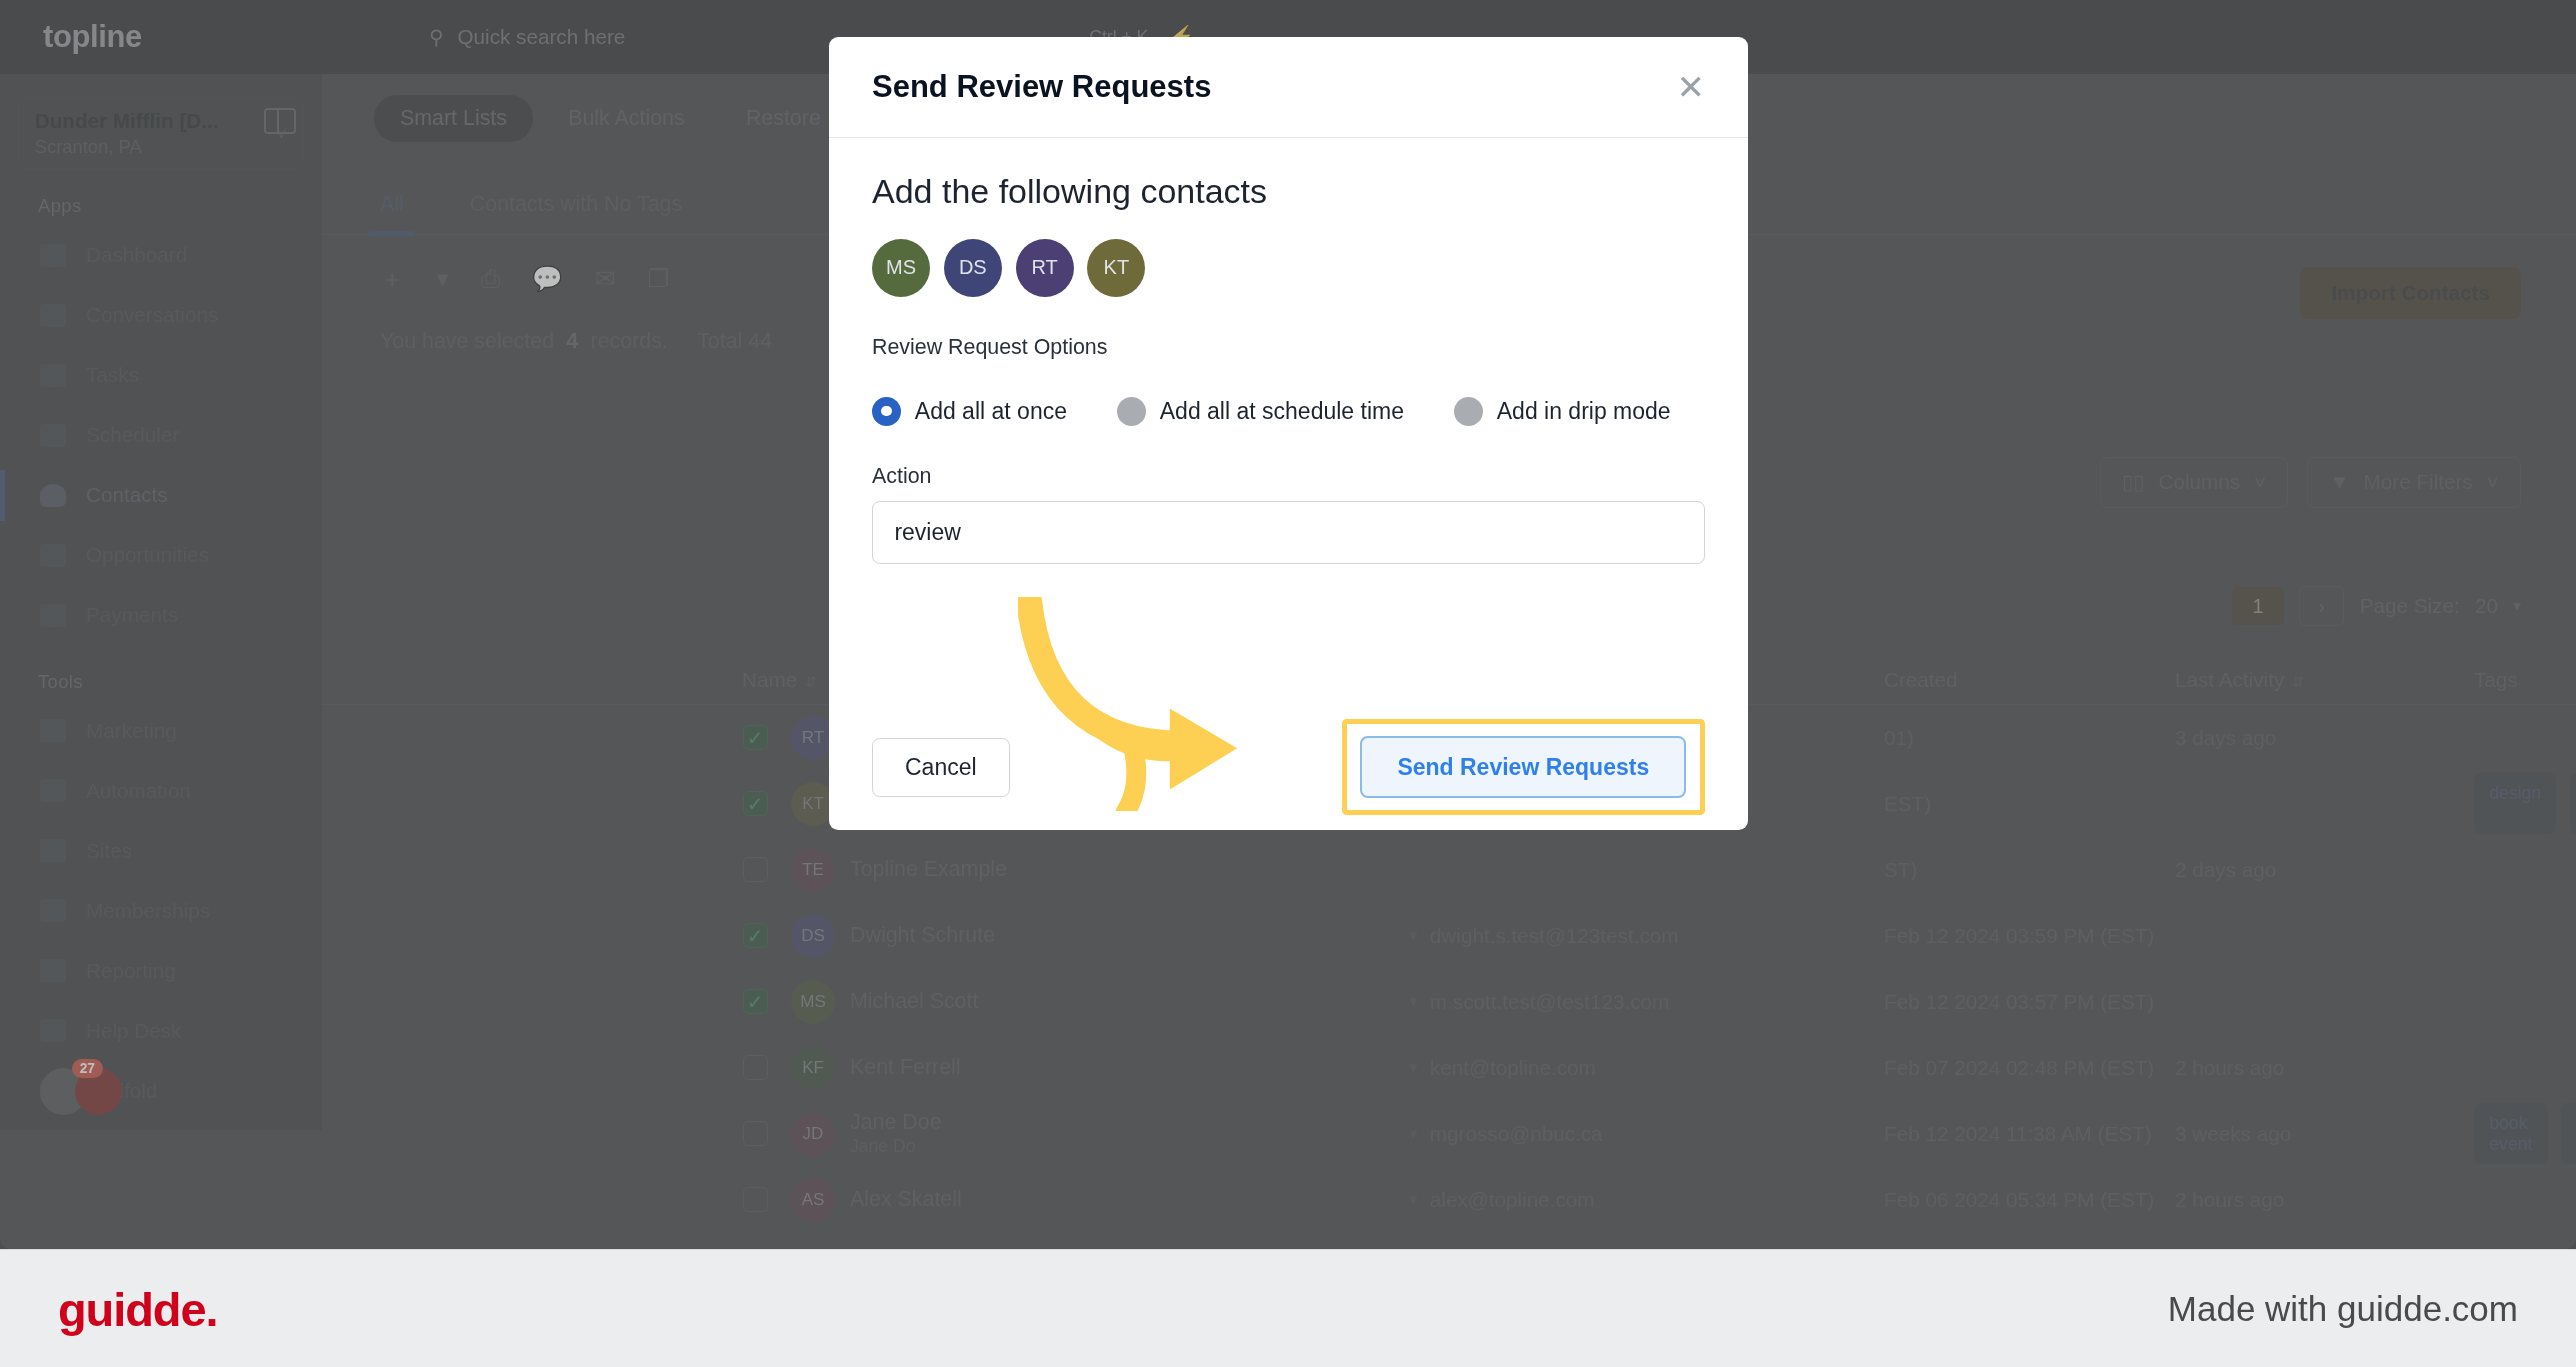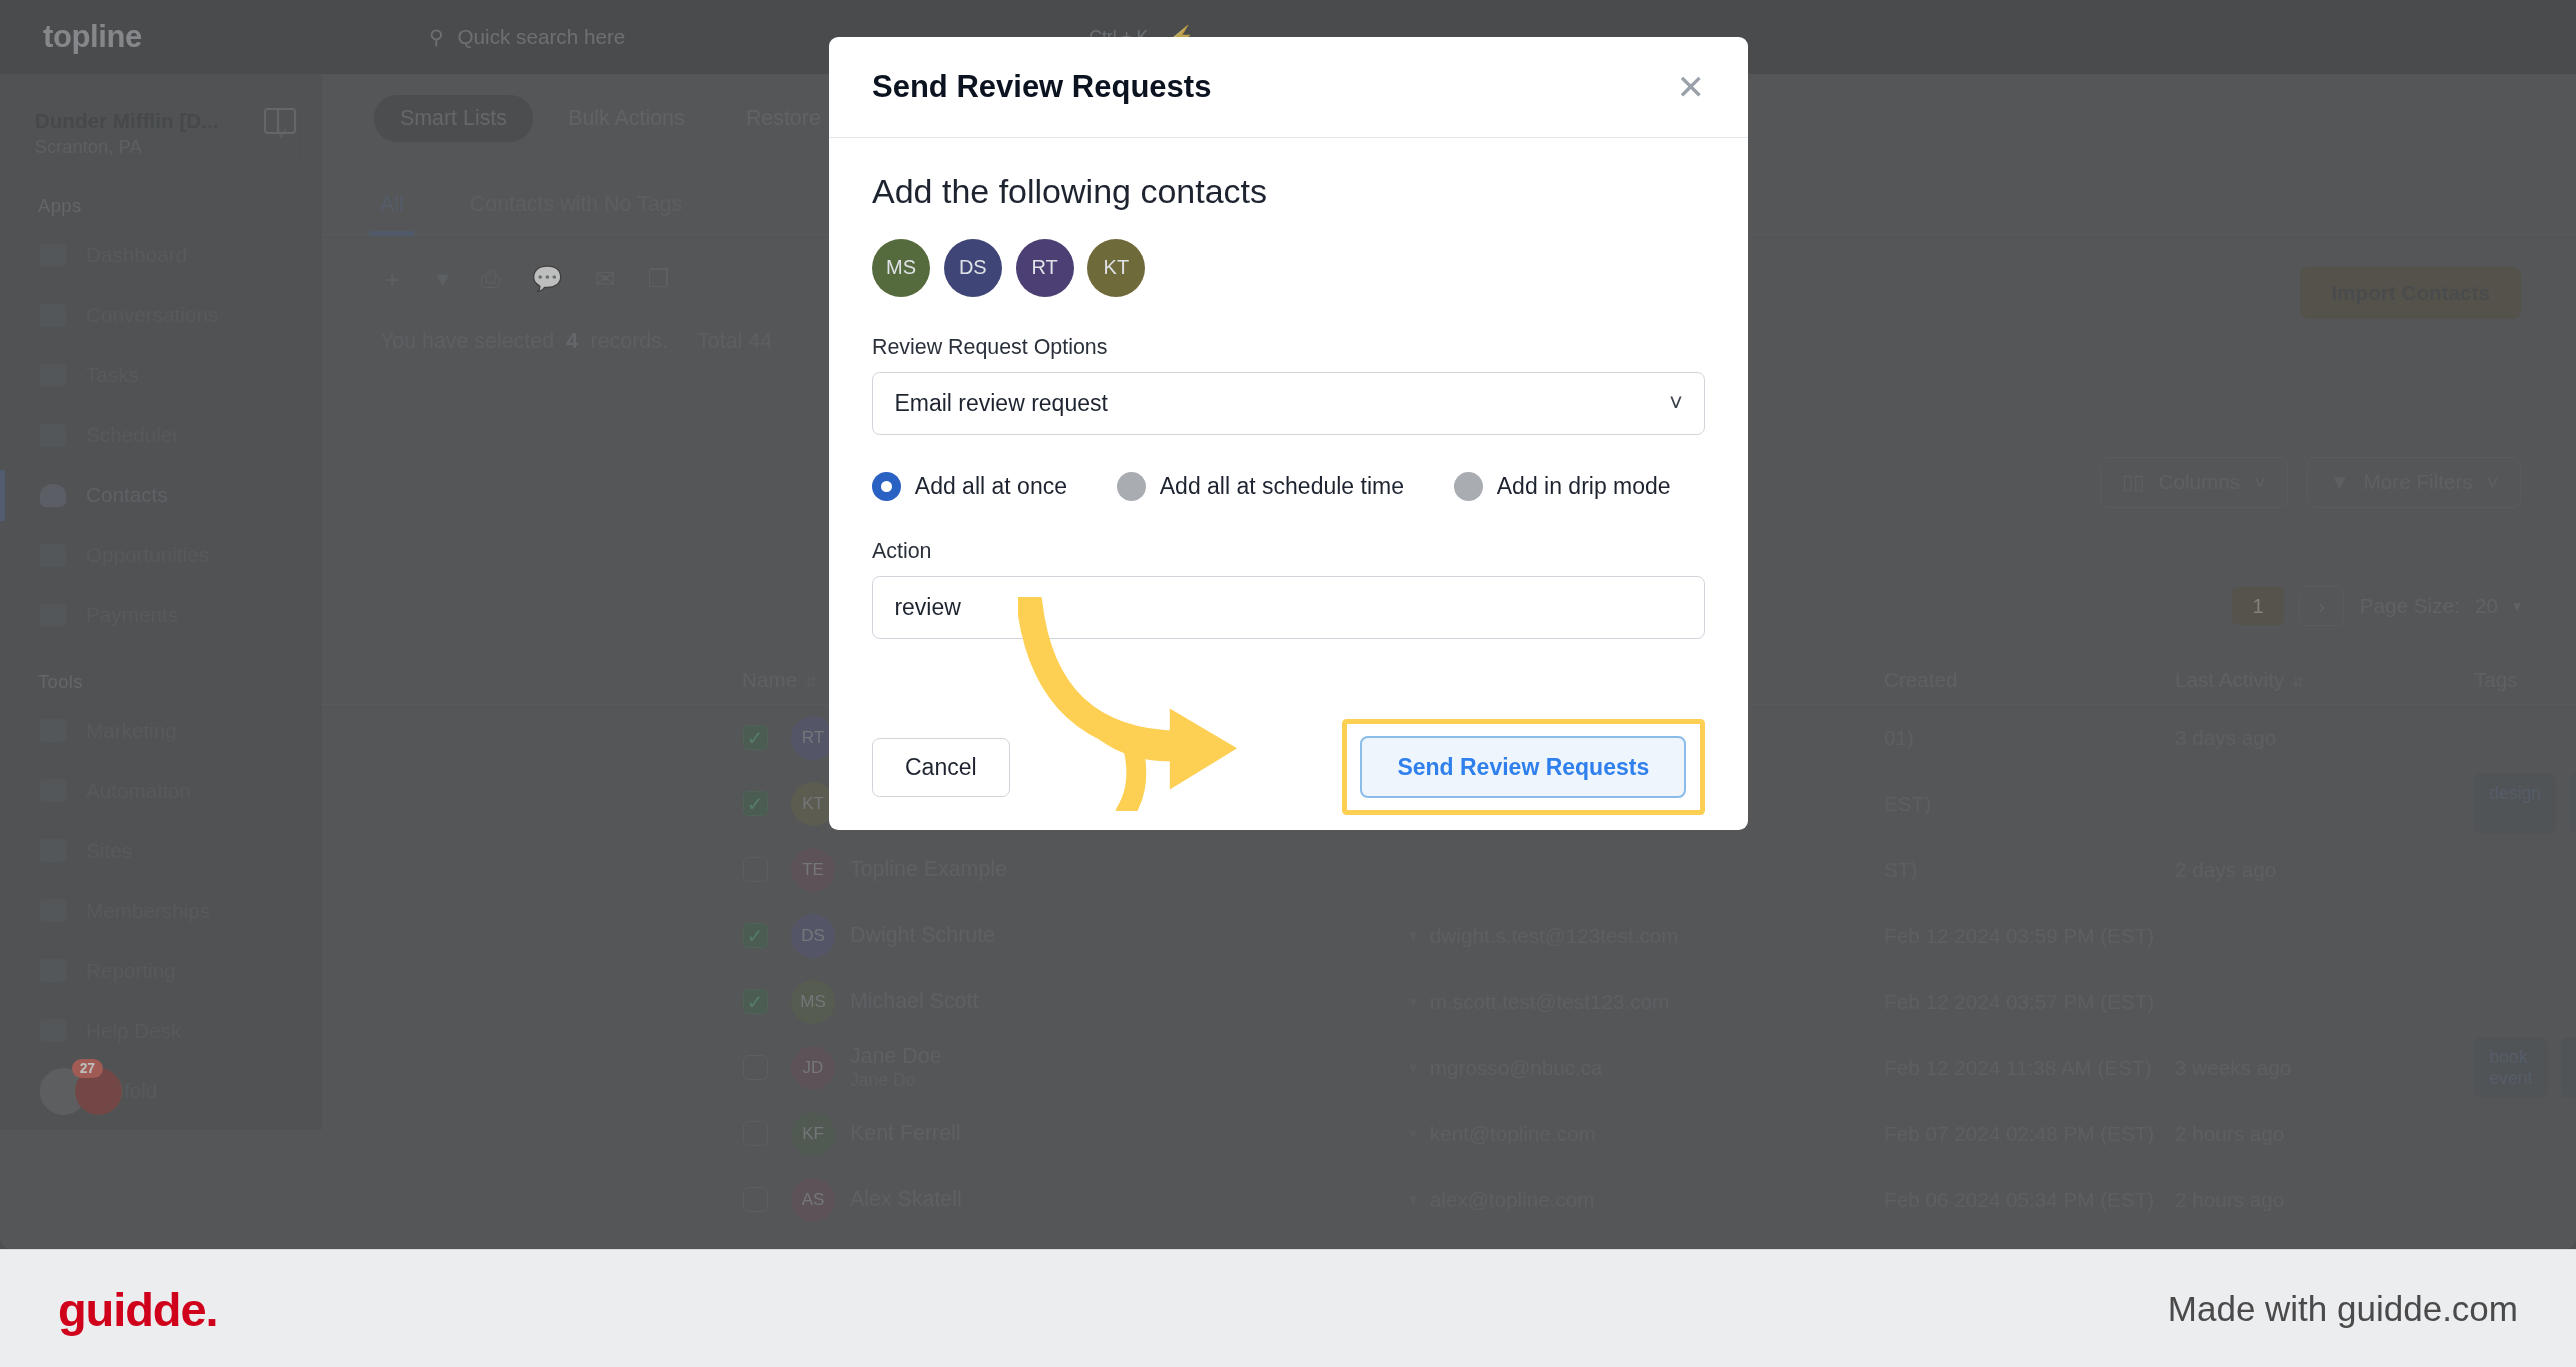--- a/index.html
+++ b/index.html
@@ -490,53 +490,53 @@
               <span class="cb checked"></span>
               <span class="av" style="background:#2f3a23">MS</span>
               <span class="nm"><span>Michael Scott</span></span>
               <span class="ph"></span>
               <span class="em">
                 <span class="em-ico">▾</span>
                 <span>m.scott.test@test123.com</span>
               </span>
               <span class="cr">Feb 12 2024 03:57 PM (EST)</span>
               <span class="la"></span>
+              <span class="tg"></span>
+            </div>
+            <div class="row">
+              <span class="cb"></span>
+              <span class="av" style="background:#223626">KF</span>
+              <span class="nm"><span>Kent Ferrell</span></span>
+              <span class="ph"></span>
+              <span class="em">
+                <span class="em-ico">▾</span>
+                <span>kent@topline.com</span>
+              </span>
+              <span class="cr">Feb 07 2024 02:48 PM (EST)</span>
+              <span class="la">2 hours ago</span>
               <span class="tg"></span>
             </div>
             <div class="row">
               <span class="cb"></span>
               <span class="av" style="background:#3a2630">JD</span>
               <span class="nm"><span>Jane Doe</span><small>Jane Do</small></span>
               <span class="ph"></span>
               <span class="em">
                 <span class="em-ico">▾</span>
                 <span>mgrosso@nbuc.ca</span>
               </span>
               <span class="cr">Feb 12 2024 11:38 AM (EST)</span>
               <span class="la">3 weeks ago</span>
               <span class="tg">
                 <span class="tag">book event</span>
                 <span class="tag">doctor-nephrologists</span>
               </span>
             </div>
             <div class="row">
               <span class="cb"></span>
-              <span class="av" style="background:#223626">KF</span>
-              <span class="nm"><span>Kent Ferrell</span></span>
-              <span class="ph"></span>
-              <span class="em">
-                <span class="em-ico">▾</span>
-                <span>kent@topline.com</span>
-              </span>
-              <span class="cr">Feb 07 2024 02:48 PM (EST)</span>
-              <span class="la">2 hours ago</span>
-              <span class="tg"></span>
-            </div>
-            <div class="row">
-              <span class="cb"></span>
               <span class="av" style="background:#3a2630">AS</span>
               <span class="nm"><span>Alex Skatell</span></span>
               <span class="ph"></span>
               <span class="em">
                 <span class="em-ico">▾</span>
                 <span>alex@topline.com</span>
               </span>
               <span class="cr">Feb 06 2024 05:34 PM (EST)</span>
               <span class="la">2 hours ago</span>
               <span class="tg"></span>
@@ -556,24 +556,20 @@
     <div class="modal-body">
       <div class="h2">Add the following contacts</div>
       <div class="avrow" id="modal-avatars">
           <div class="mav" style="background: rgb(86, 107, 61);">MS</div>
           <div class="mav" style="background: rgb(63, 69, 118);">DS</div>
           <div class="mav" style="background: rgb(75, 63, 116);">RT</div>
           <div class="mav" style="background: rgb(110, 106, 57);">KT</div>
         </div>
 
       <div class="fld-label">Review Request Options</div>
-      <div class="select">
-        <span>Email review request</span>
-        <span class="caret">˅</span>
-      </div>
 
       <div class="radios">
         <label class="radio">
           <span class="rdot on"></span>
           <span>Add all at once</span>
         </label>
         <label class="radio">
           <span class="rdot"></span>
           <span>Add all at schedule time</span>
         </label>

